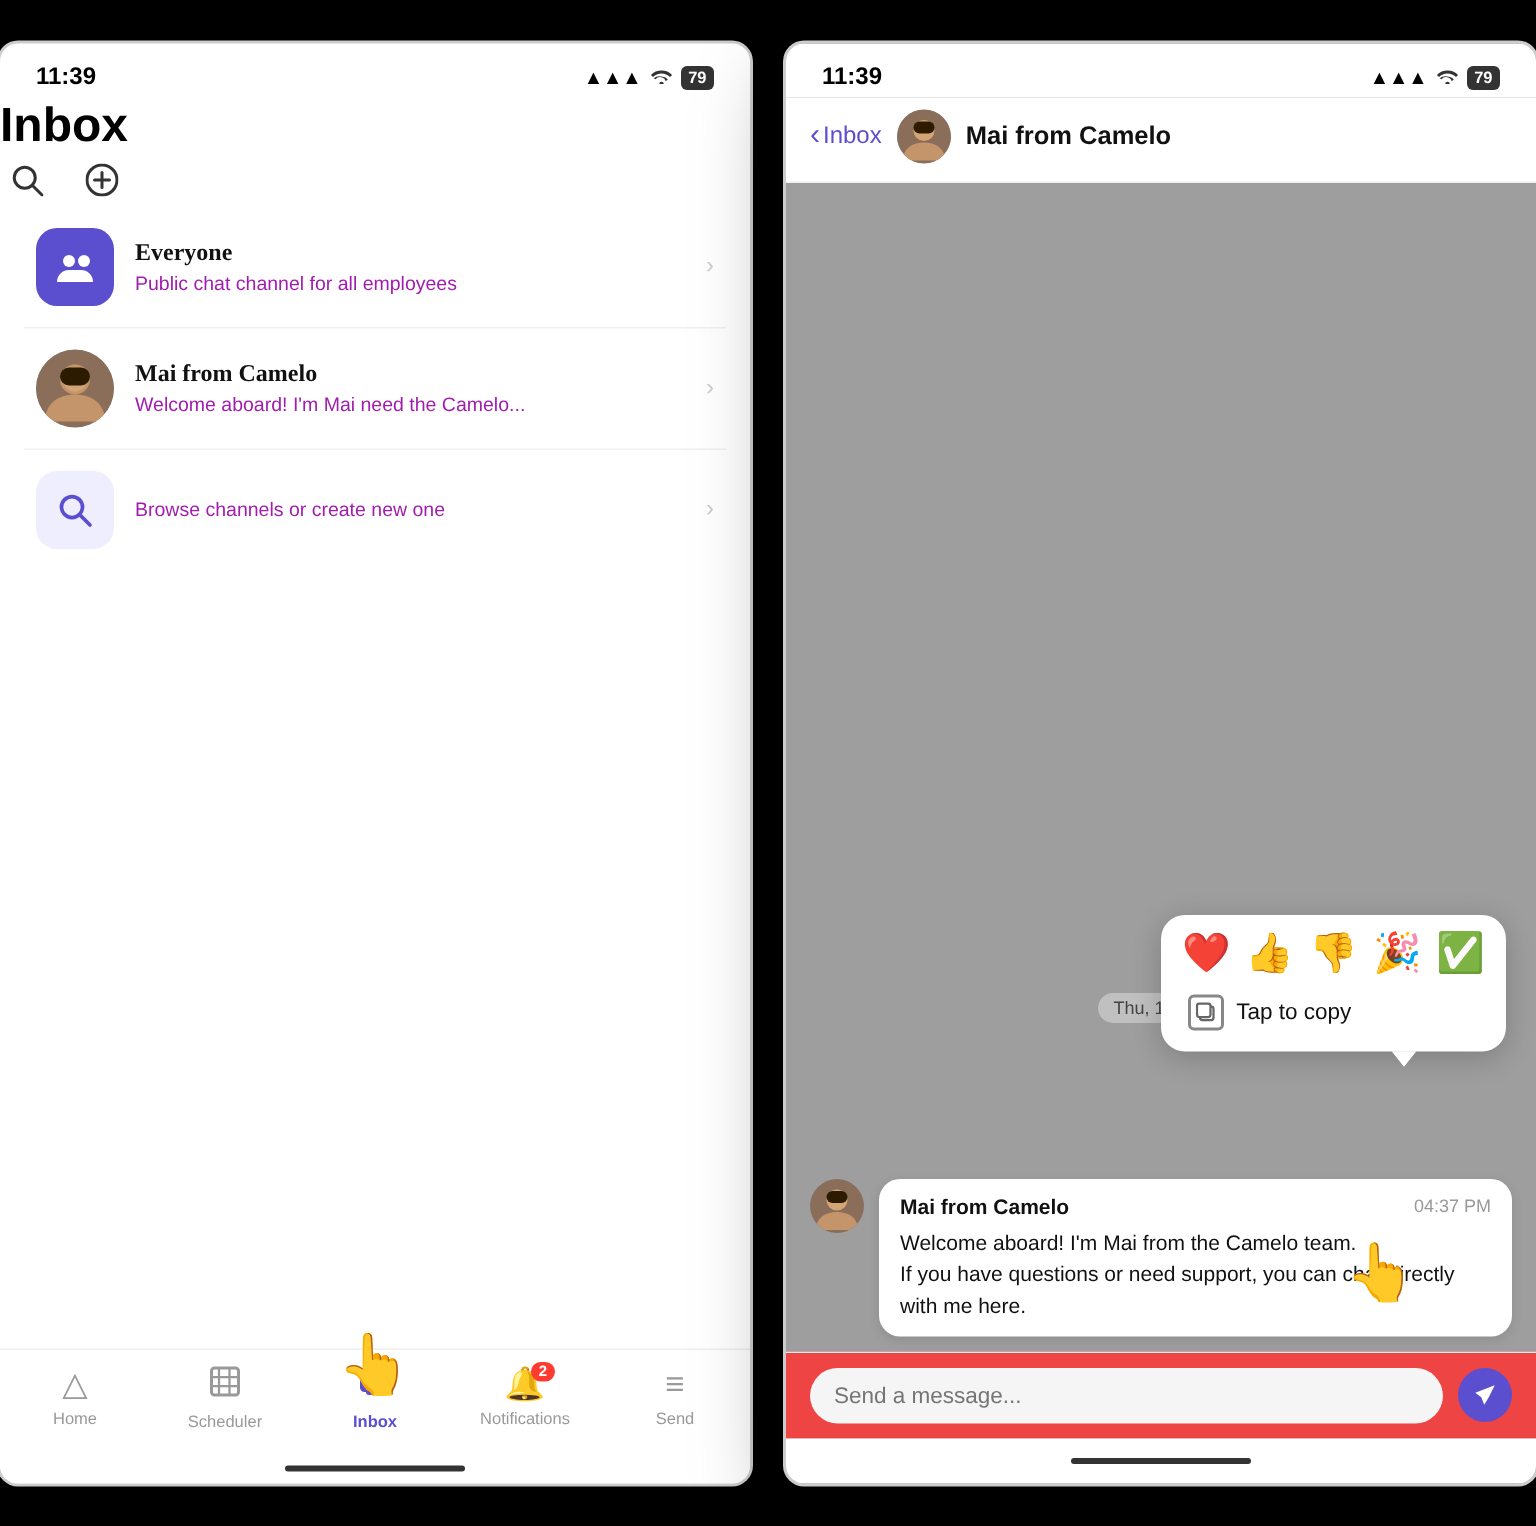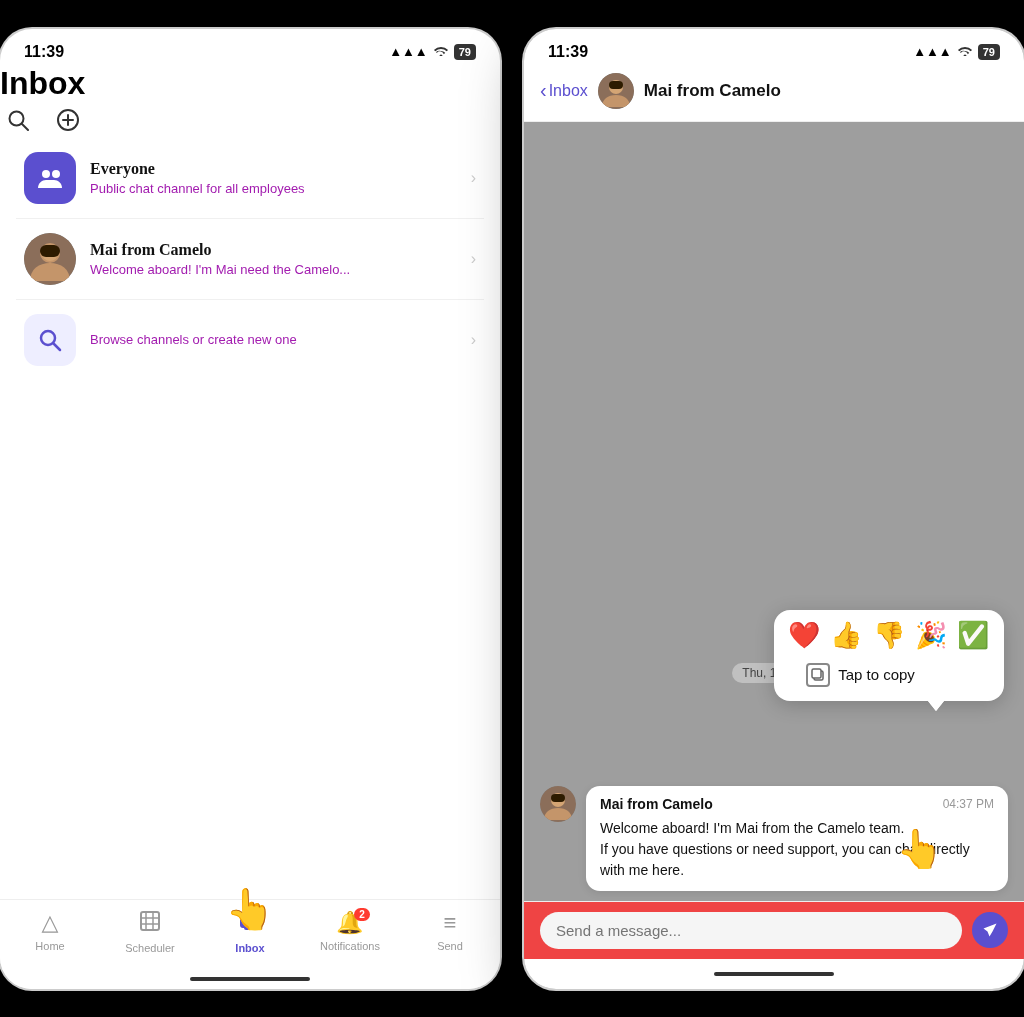--- a/index.html
+++ b/index.html
@@ -10,21 +10,21 @@
       display: flex;
       align-items: center;
       justify-content: center;
       gap: 24px;
       font-family: -apple-system, BlinkMacSystemFont, 'Segoe UI', sans-serif;
     }
 
     
     .phone {
       background: #fff;
-      border-radius: 32px;
+      border-radius: 12px;
       width: 532px;
       height: 960px;
       position: relative;
       overflow: hidden;
       box-shadow: 0 0 0 2px #ccc, 0 20px 60px rgba(0,0,0,0.4);
     }
 
     
     .status-bar {
       display: flex;
@@ -179,21 +179,20 @@
       margin-bottom: 8px;
     }
     .reaction-copy {
       display: flex;
       align-items: center;
       gap: 8px;
       font-size: 15px;
       color: #111;
       cursor: pointer;
       padding: 4px 4px;
-      margin-left: 14px;
     }
     .copy-icon {
       width: 24px; height: 24px;
       border: 2px solid #888;
       border-radius: 4px;
       display: flex; align-items: center; justify-content: center;
       font-size: 12px;
     }
     
     .reaction-popup::after {

